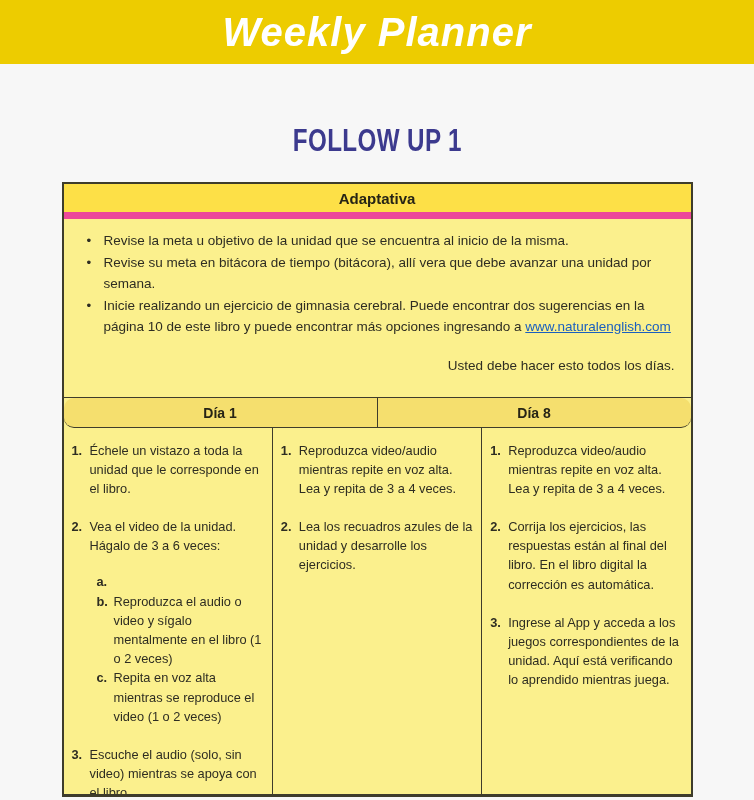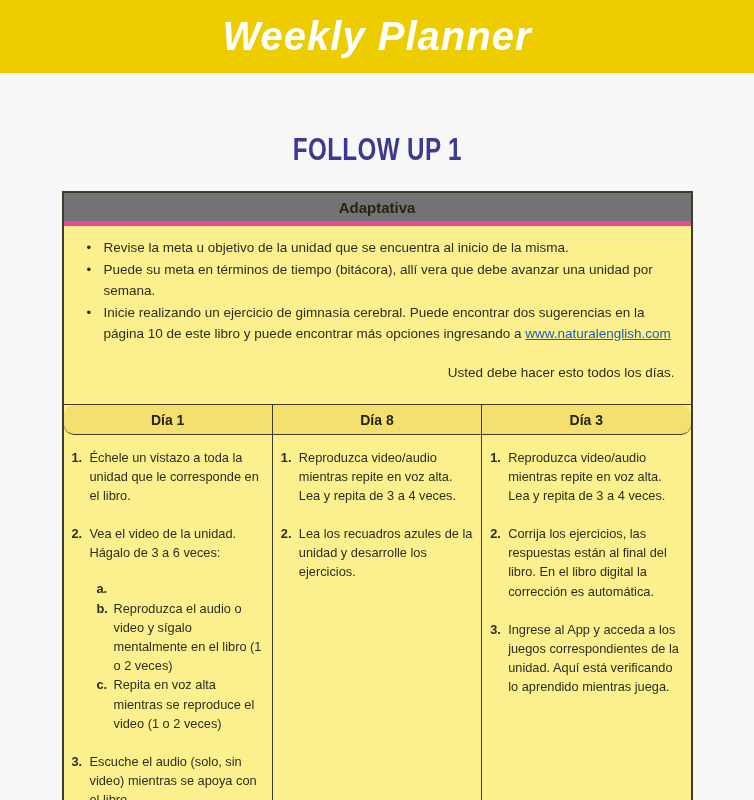--- a/index.html
+++ b/index.html
@@ -6,21 +6,21 @@
   html, body { width: 754px; height: 800px; overflow: hidden; }
   body {
     font-family: "Liberation Sans", sans-serif;
     background: #f7f7f7;
     color: #2e2d22;
   }
   .page { width: 754px; height: 800px; overflow: hidden; position: relative; }
 
   
   .banner {
-    height: 73px;
+    height: 64px;
     background: #edcc00;
     display: flex;
     align-items: center;
     justify-content: center;
   }
   .banner h1 {
     font-style: italic;
     font-weight: bold;
     font-size: 40px;
     letter-spacing: 1px;
@@ -46,28 +46,28 @@
   }
 
   
   .planner-table {
     width: 631px;
     margin: 0 auto;
     border: 2px solid #3e3c2b;
     background: #fbf08d;
   }
   .section-header {
-    background: #737373;
+    background: #fde047;
     text-align: center;
     font-weight: bold;
     font-size: 15px;
     color: #262415;
     padding: 6px 0 5px;
   }
-  .section-header + * { border-top: 5px solid #ec4899; }
+  .section-header + * { border-top: 7px solid #ec4899; }
 
   
   .adaptativa-body {
     background: #fbf08d;
     padding: 12px 16px 4px 16px;
     border-bottom: 1px solid #3e3c2b;
     font-size: 13.5px;
     line-height: 1.55;
   }
   .bullet-list { list-style: none; }
@@ -149,31 +149,30 @@
     <div class="subtitle">FOLLOW UP 1</div>
   </div>
 
   <div class="planner-table">
 
     <div class="section-header">Adaptativa</div>
 
     <div class="adaptativa-body">
       <ul class="bullet-list" id="adaptativa-list">
           <li>Revise la meta u objetivo de la unidad que se encuentra al inicio de la misma.</li>
-          <li>Puede su meta en términos de tiempo (bitácora), allí vera que debe avanzar una unidad por semana.</li>
+          <li>Revise su meta en bitácora de tiempo (bitácora), allí vera que debe avanzar una unidad por semana.</li>
           <li>Inicie realizando un ejercicio de gimnasia cerebral. Puede encontrar dos sugerencias en la página 10 de este libro y puede encontrar más opciones ingresando a <a href="#">www.naturalenglish.com</a></li>
         </ul>
       <p class="adaptativa-footnote">Usted debe hacer esto todos los días.</p>
     </div>
 
 
     <div class="day-header-row" id="day-header-row">
         <div class="day-header-cell">Día 1</div>
         <div class="day-header-cell">Día 8</div>
-        <div class="day-header-cell">Día 3</div>
       </div>
 
     <div class="day-cols" id="day-cols">
         <div class="day-col">
           <div class="num-item">
             <span class="num">1.</span>
             <div class="itext">Échele un vistazo a toda la unidad que le corresponde en el libro.</div>
           </div>
           <div class="num-item">
             <span class="num">2.</span>

